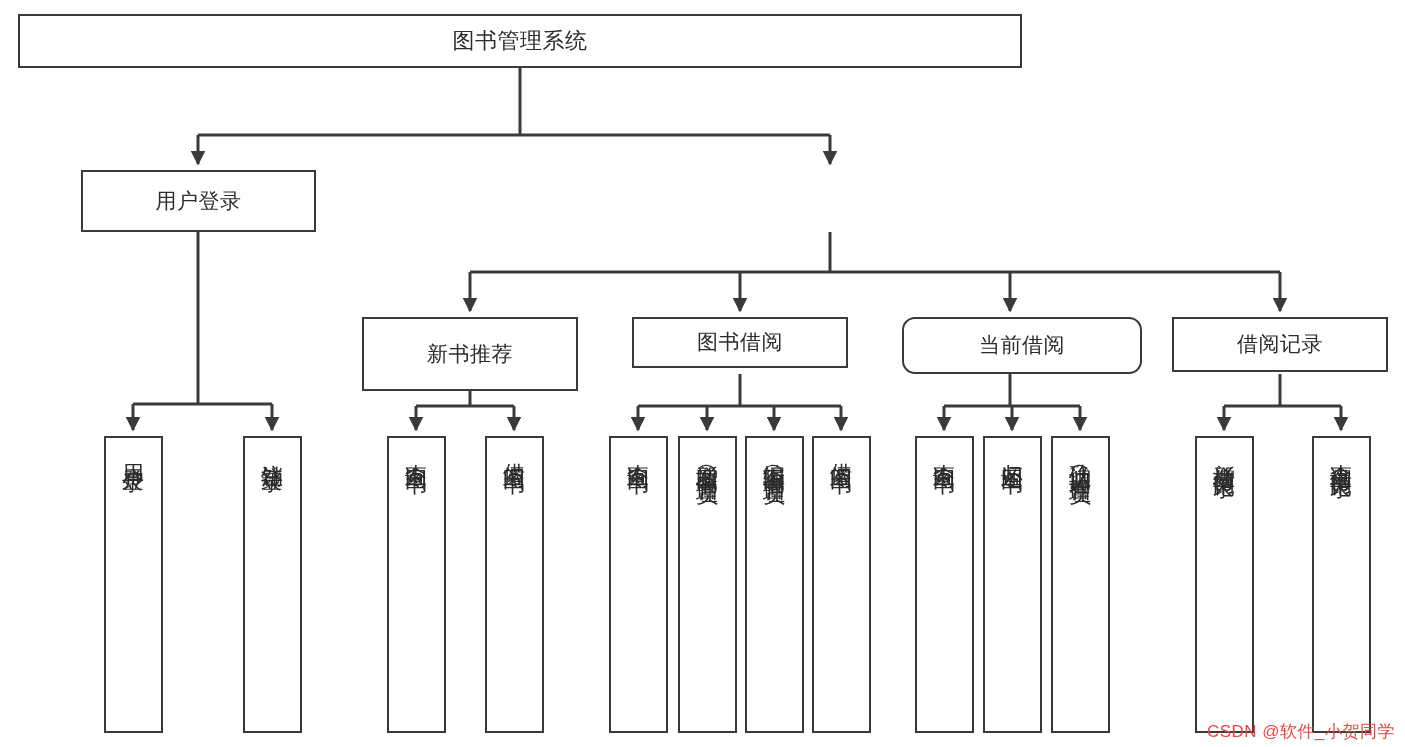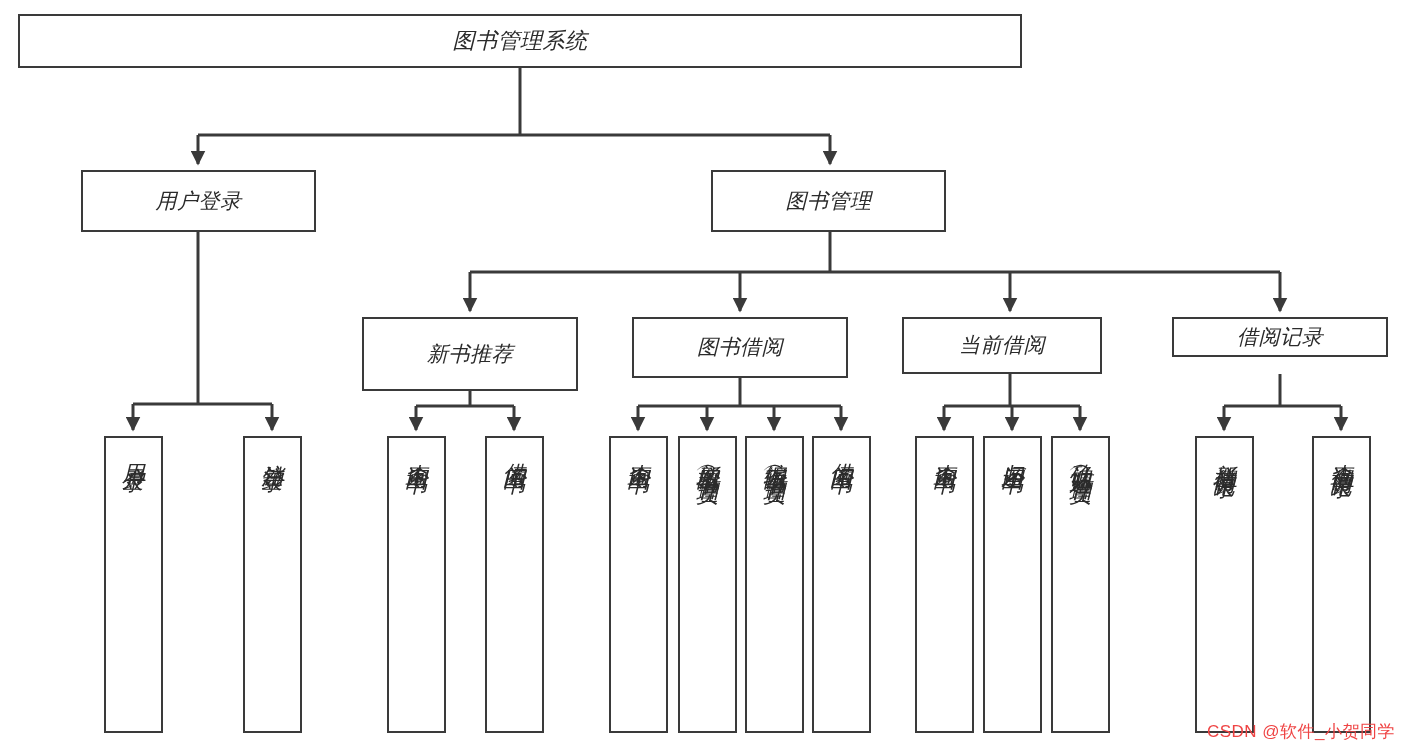--- a/index.html
+++ b/index.html
@@ -34,21 +34,20 @@
     display: flex;
     align-items: center;
     justify-content: center;
     color: #2b2b2b;
   }
   .node-label {
     display: block;
     text-align: center;
     line-height: 1.18;
     white-space: pre;
-    font-style: italic;
   }
   
   .node.horiz .node-label {
     font-size: 21px;
     letter-spacing: 0.5px;
   }
   .node.root .node-label {
     font-size: 22px;
   }
   
@@ -130,34 +129,31 @@
     </g>
   </svg>
 
   <div class="node horiz root" style="left: 18px; top: 14px; width: 1004px; height: 54px;">
     <span class="node-label">图书管理系统</span>
   </div>
 
   <div class="node horiz" style="left: 81px; top: 170px; width: 235px; height: 62px;">
     <span class="node-label">用户登录</span>
   </div>
-  <div class="node horiz" style="left: 711px; top: 170px; width: 235px; height: 62px;">
-    <span class="node-label">图书管理</span>
-  </div>
 
   <div class="node horiz" style="left: 362px; top: 317px; width: 216px; height: 74px;">
     <span class="node-label">新书推荐</span>
   </div>
-  <div class="node horiz" style="left: 632px; top: 317px; width: 216px; height: 61px;">
+  <div class="node horiz" style="left: 632px; top: 317px; width: 216px; height: 51px;">
     <span class="node-label">图书借阅</span>
   </div>
-  <div class="node horiz" style="left: 902px; top: 317px; width: 200px; height: 57px;">
+  <div class="node horiz" style="left: 902px; top: 317px; width: 240px; height: 57px; border-radius: 13px;">
     <span class="node-label">当前借阅</span>
   </div>
-  <div class="node horiz" style="left: 1172px; top: 317px; width: 216px; height: 40px;">
+  <div class="node horiz" style="left: 1172px; top: 317px; width: 216px; height: 55px;">
     <span class="node-label">借阅记录</span>
   </div>
 
   <div class="node vert" style="left: 104px; top: 436px; width: 59px; height: 297px;">
     <span class="node-label">用户登录</span>
   </div>
   <div class="node vert" style="left: 243px; top: 436px; width: 59px; height: 297px;">
     <span class="node-label">注销登录</span>
   </div>
 

